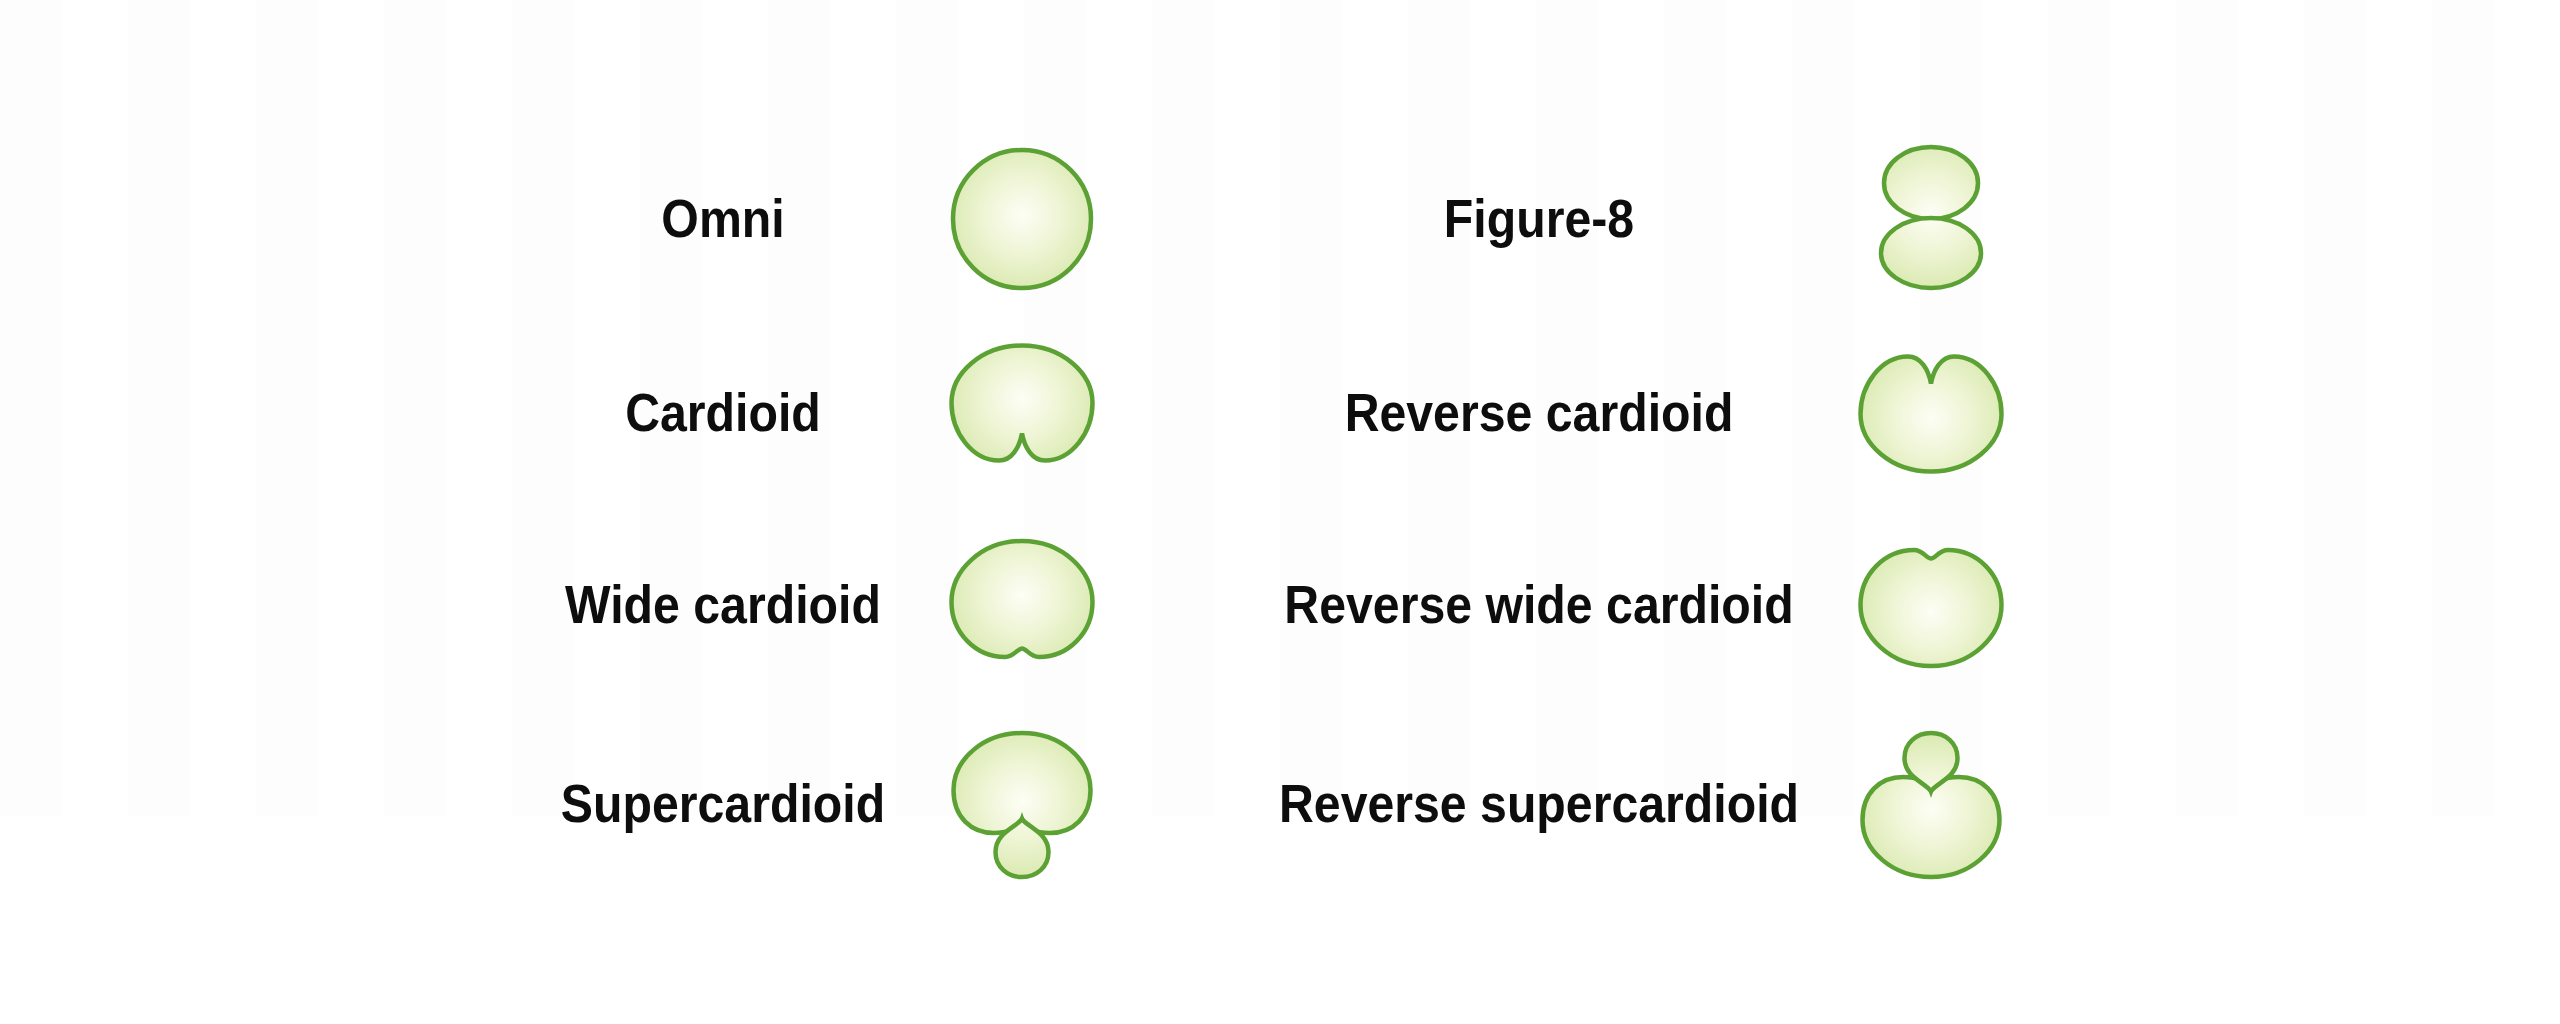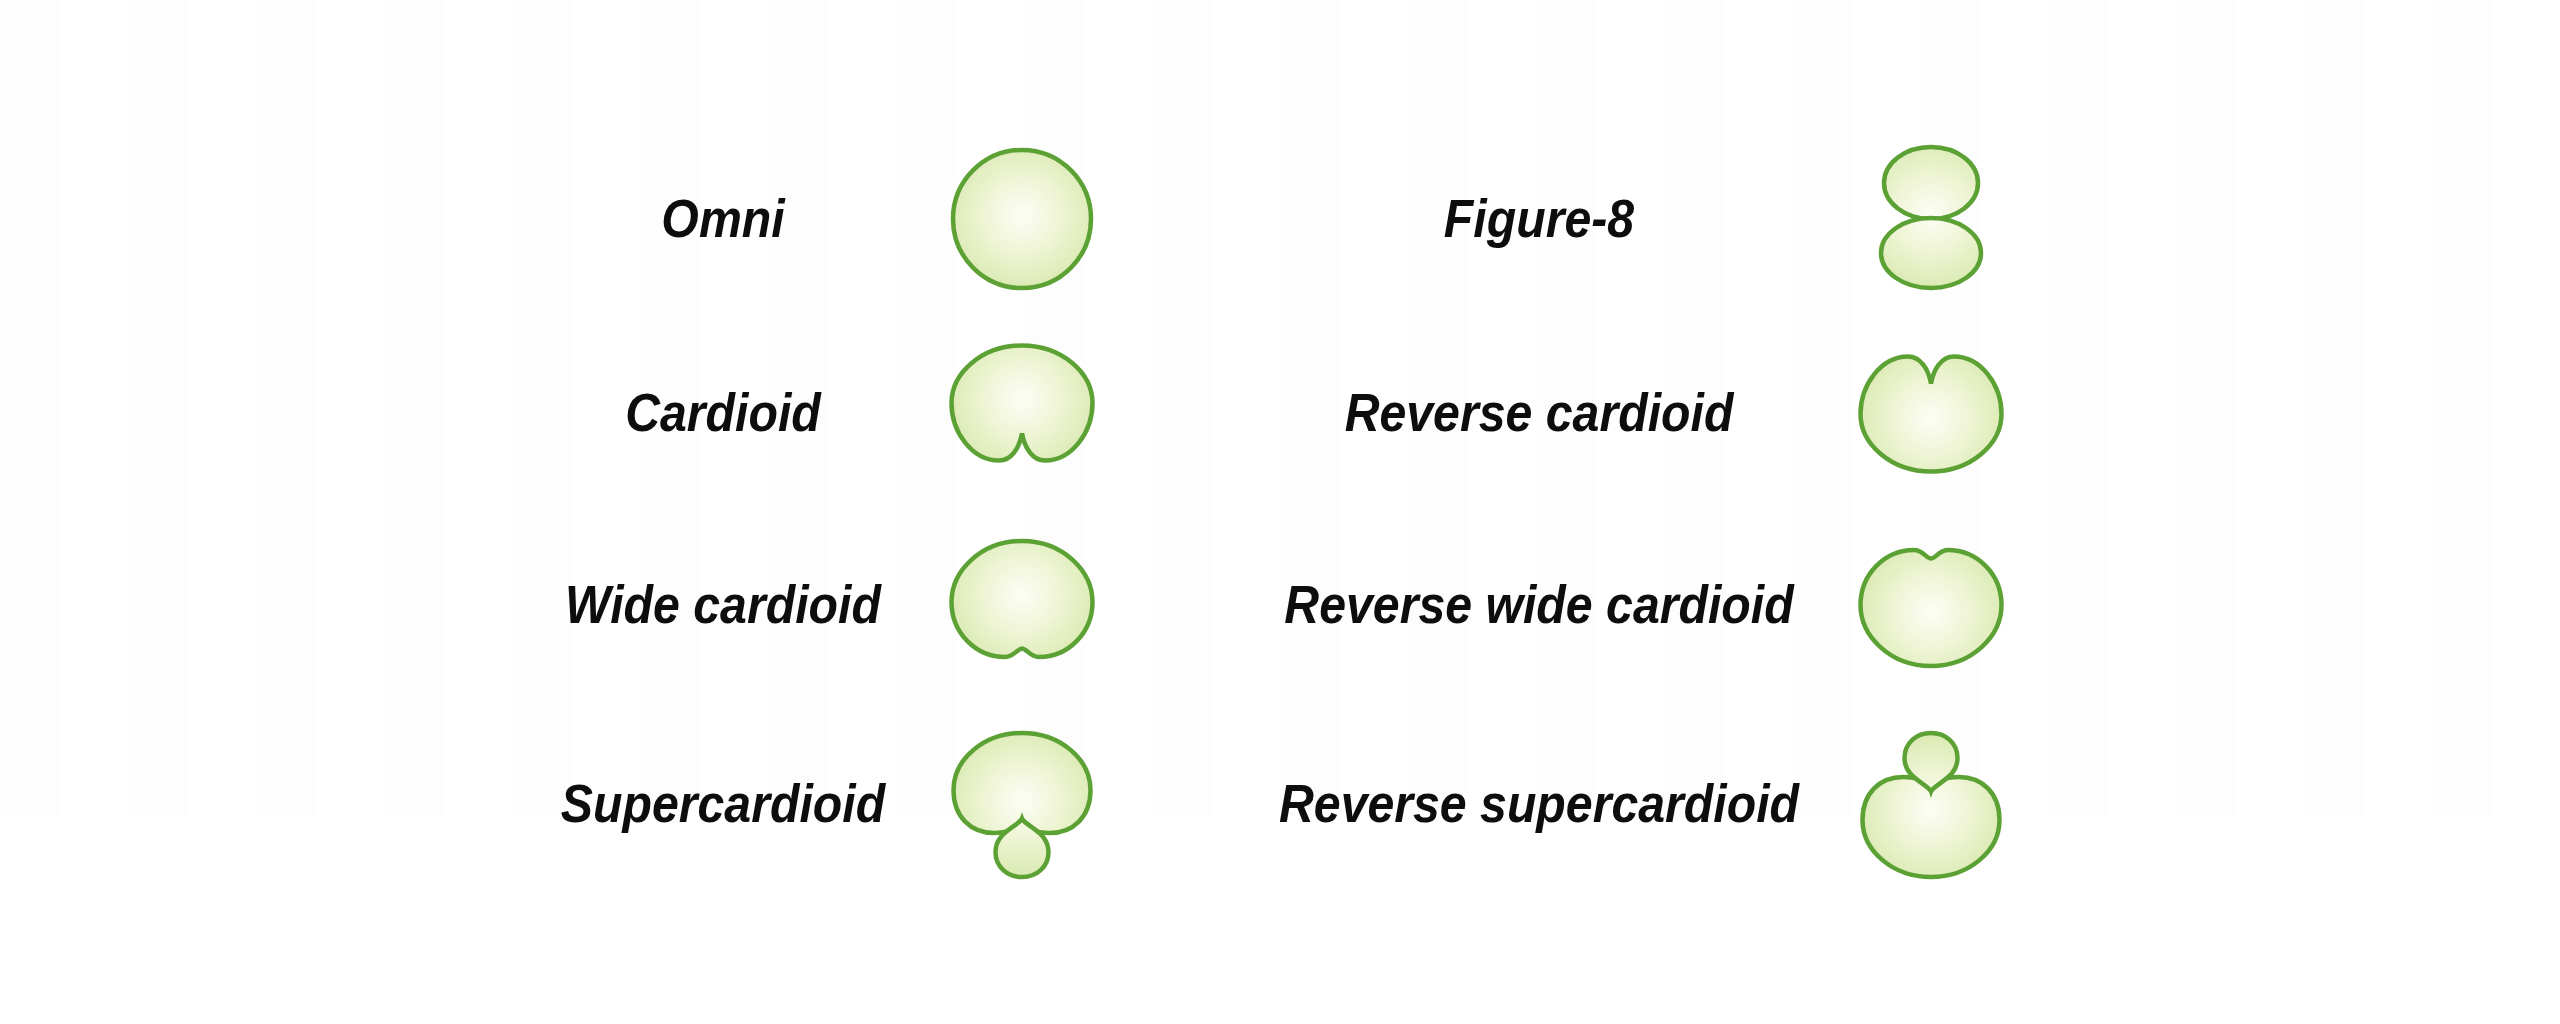--- a/index.html
+++ b/index.html
@@ -6,21 +6,20 @@
   body{
     width:2560px;height:1024px;
     background:#ffffff;
     font-family:"Liberation Sans","DejaVu Sans",sans-serif;
     overflow:hidden;
   }
   .canvas{
     position:relative;
     width:2560px;height:816px;
     background:repeating-linear-gradient(90deg,#fdfdfd 0 62px,#ffffff 62px 128px);
-    font-style:italic;
   }
   .pattern-label{
     position:absolute;
     transform:translate(-50%,-50%) scaleX(0.91);
     font-size:53px;
     font-weight:700;
     color:#0d0d0d;
     white-space:nowrap;
     letter-spacing:0px;
   }

